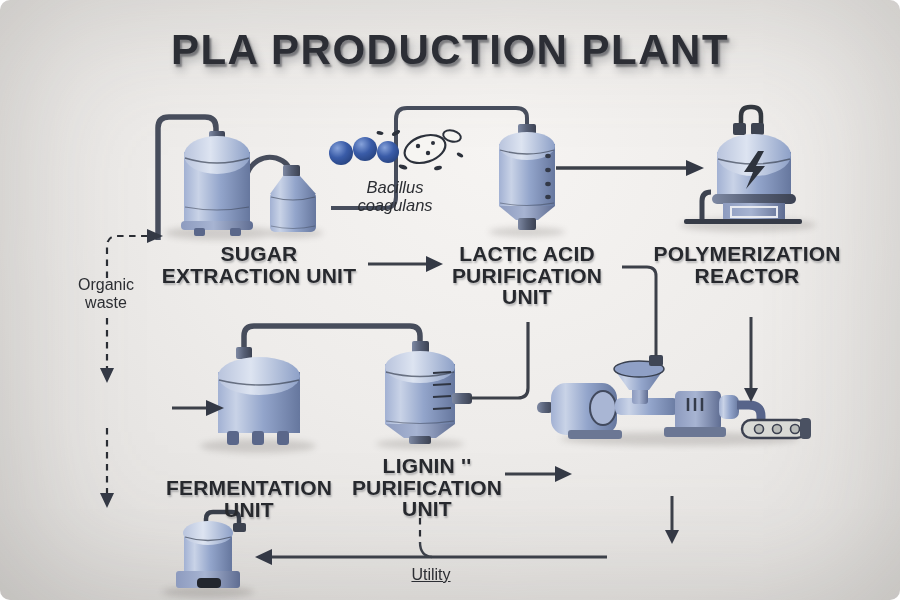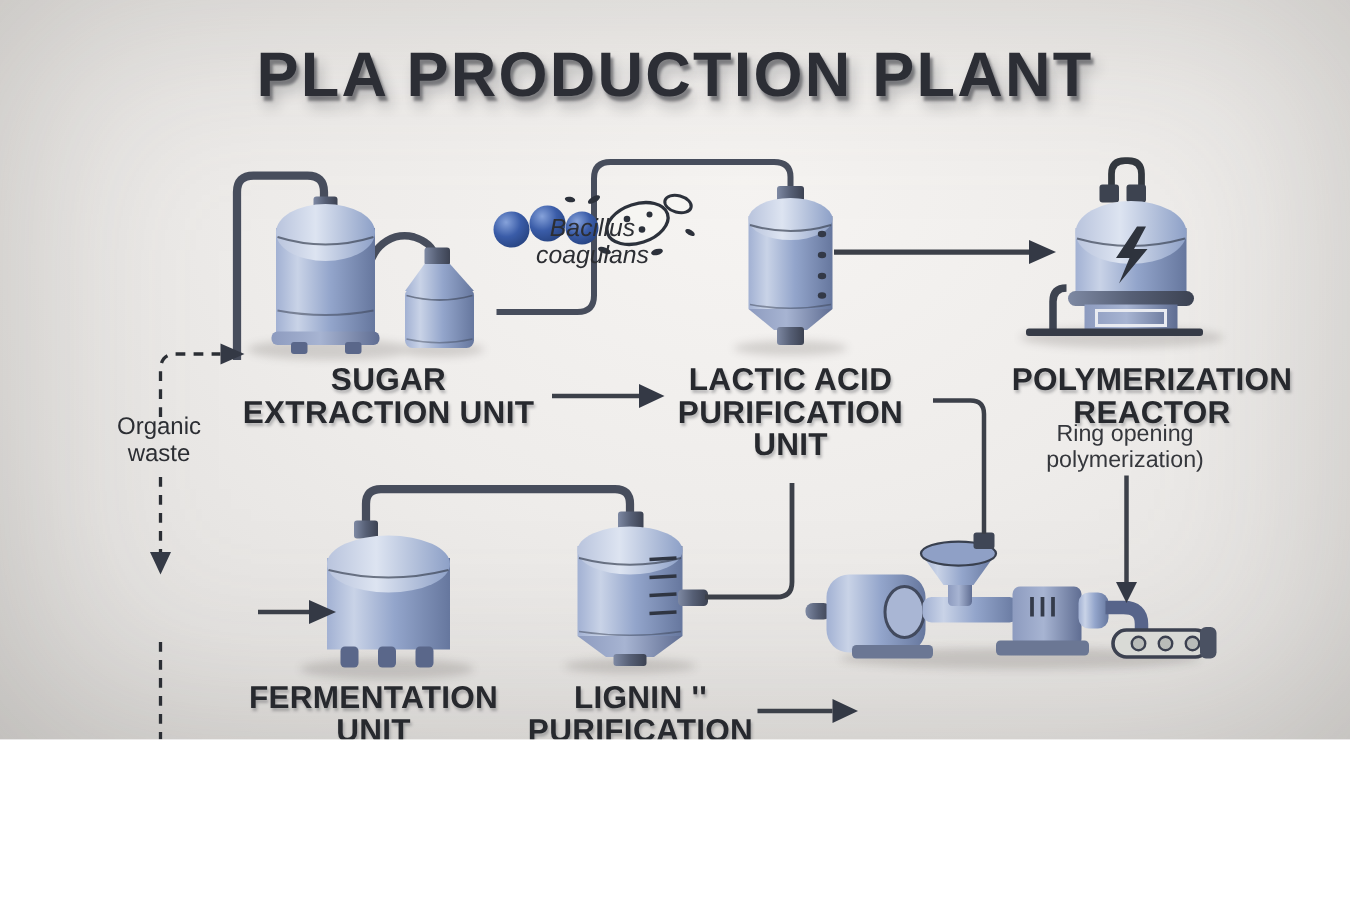--- a/index.html
+++ b/index.html
@@ -1,21 +1,22 @@
 <!DOCTYPE html>
 <html><head>
 <meta charset="utf-8">
 <style>
   html,body{margin:0;padding:0;}
   .stage{
-    position:relative;width:900px;height:493px;overflow:hidden;
+    position:relative;width:900px;height:600px;overflow:hidden;
     font-family:"Liberation Sans",sans-serif;
     background:
       radial-gradient(ellipse at 55% 25%, #f6f4f2 0%, #eeecea 45%, #e6e4e2 75%, #d9d7d5 100%);
     box-shadow: inset 0 0 140px rgba(110,106,100,0.28);
+    border-radius: 10px;
   }
   .stage svg{position:absolute;left:0;top:0;}
   .lbl{
     position:absolute;transform:translateX(-50%);text-align:center;
     white-space:pre-line;color:#27292e;font-weight:800;font-size:21px;
     line-height:1.03;letter-spacing:.2px;
     text-shadow:1px 2px 2px rgba(30,32,40,.28);
   }
   .sub{
     position:absolute;transform:translateX(-50%);text-align:center;
@@ -267,31 +268,29 @@
     </g>
   </svg>
 
   <div class="title">PLA PRODUCTION PLANT</div>
 
   <div class="lbl" style="left:259px;top:243px;">SUGAR
 EXTRACTION UNIT</div>
   <div class="lbl" style="left:527px;top:243px;">LACTIC ACID
 PURIFICATION
 UNIT</div>
-  <div class="lbl" style="left:768px;top:243px;">POLYMERIZATION
+  <div class="lbl" style="left:747px;top:243px;">POLYMERIZATION
 REACTOR</div>
-  <div class="sub" style="left:750px;top:281px;">Ring opening
-polymerization)</div>
-
-  <div class="lbl" style="left:249px;top:455px;">FERMENTATION
+
+  <div class="lbl" style="left:249px;top:477px;">FERMENTATION
 UNIT</div>
   <div class="lbl" style="left:427px;top:455px;">LIGNIN ''
 PURIFICATION
 UNIT</div>
 
   <div class="side" style="left:106px;top:276px;">Organic
 waste</div>
-  <div class="side italic" style="left:395px;top:143px;">Bacillus
+  <div class="side italic" style="left:395px;top:178px;">Bacillus
 coagulans</div>
   <div class="side" style="left:431px;top:566px;text-decoration:underline;">Utility</div>
 
 
 </div>
 
 </body></html>

